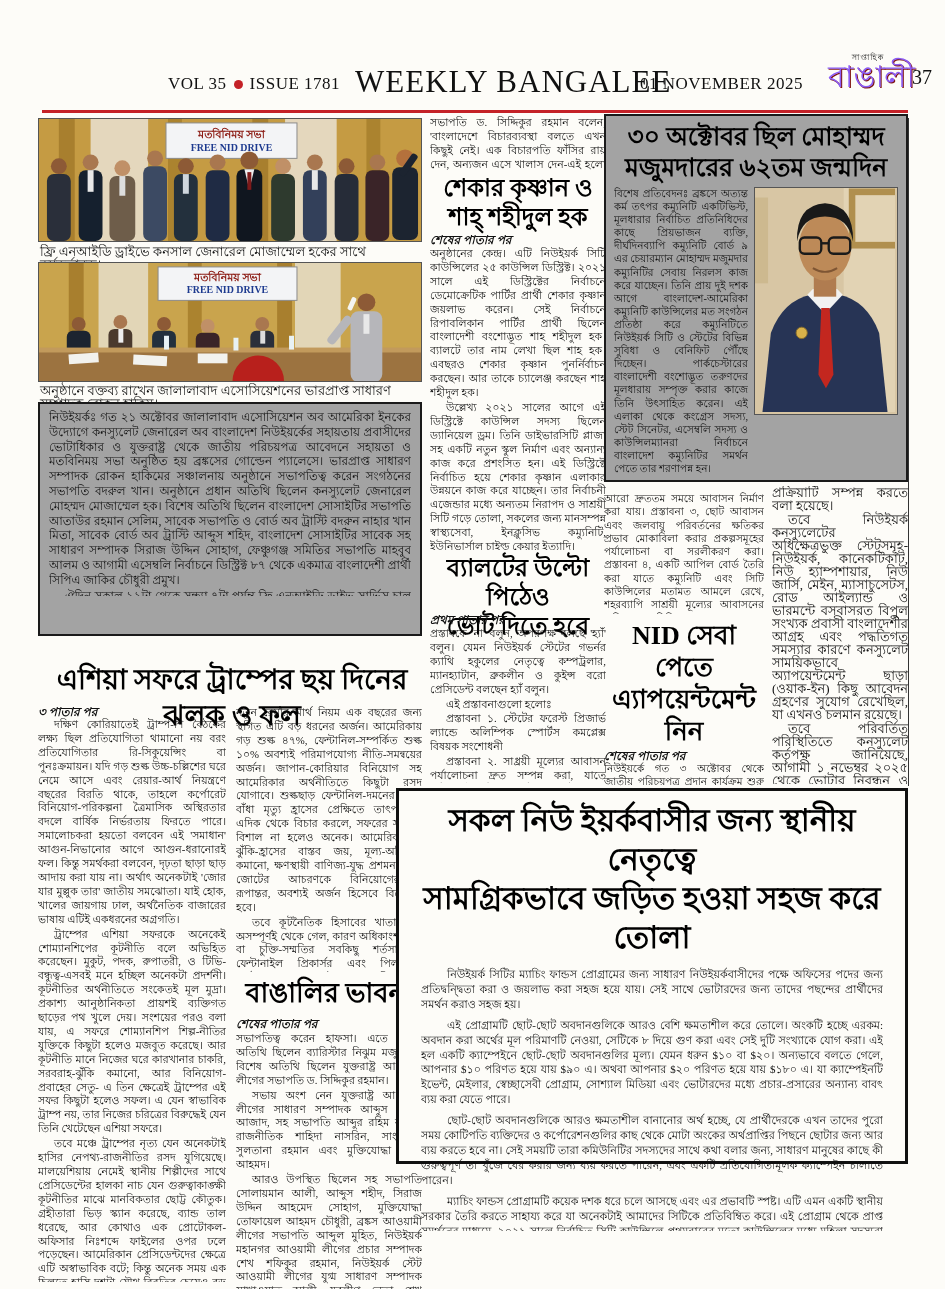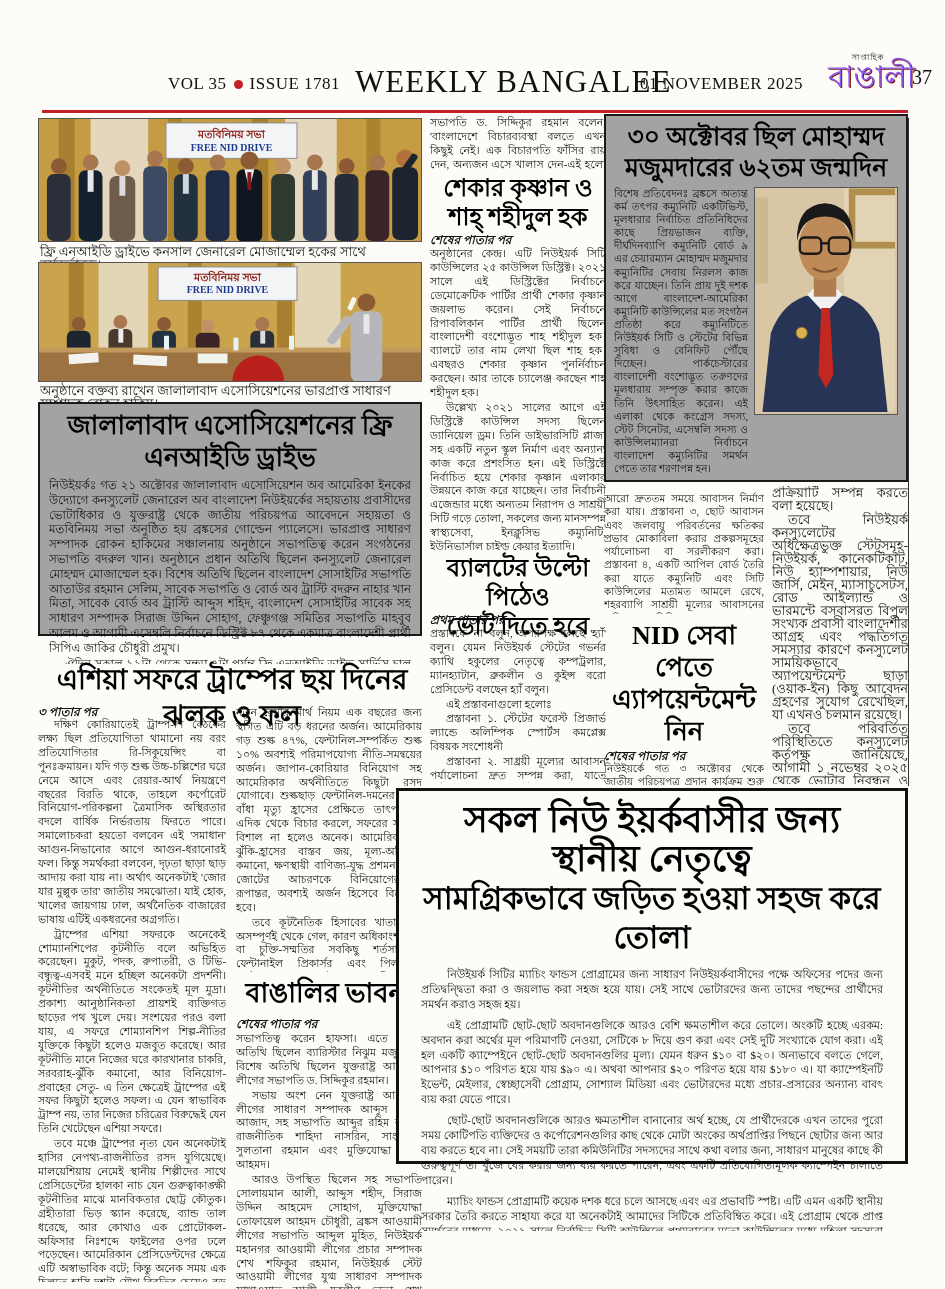--- a/index.html
+++ b/index.html
@@ -170,21 +170,20 @@
           <rect x="-16" y="9" width="32" height="72" rx="8" fill="#b6b6ba"></rect>
         <rect x="-20" y="12" width="9" height="34" rx="4" fill="#b6b6ba" transform="rotate(38 -20 12)"></rect>
         <rect x="-14" y="-6" width="5" height="14" rx="2" fill="#f4f4f0" transform="rotate(24 -14 -6)"></rect>
         <rect x="-3" y="12" width="6" height="20" fill="#e8e8e8"></rect>
       </g>
     </svg>
   </div>
   <div class="abs caption" style="left:40px;top:360px;width:382px;">অনুষ্ঠানে বক্তব্য রাখেন জালালাবাদ এসোসিয়েশনের ভারপ্রাপ্ত সাধারণ সম্পাদক রোকন হাকিম।</div>
 
   <div class="abs cream-box" style="left:38px;top:378px;width:384px;height:234px;padding:6px 9px;">
-    <div class="hl" style="font-size:26px;line-height:32px;margin-bottom:4px;">জালালাবাদ এসোসিয়েশনের ফ্রি এনআইডি ড্রাইভ</div>
     <div class="bt" style="font-size:11.8px;line-height:14.8px;height:186px;">
       <p class="noind">নিউইয়র্কঃ গত ২১ অক্টোবর জালালাবাদ এসোসিয়েশন অব আমেরিকা ইনকের উদ্যোগে কনস্যুলেট জেনারেল অব বাংলাদেশ নিউইয়র্কের সহায়তায় প্রবাসীদের ভোটাধিকার ও যুক্তরাষ্ট্র থেকে জাতীয় পরিচয়পত্র আবেদনে সহায়তা ও মতবিনিময় সভা অনুষ্ঠিত হয় ব্রঙ্কসের গোল্ডেন প্যালেসে। ভারপ্রাপ্ত সাধারণ সম্পাদক রোকন হাকিমের সঞ্চালনায় অনুষ্ঠানে সভাপতিত্ব করেন সংগঠনের সভাপতি বদরুল খান। অনুষ্ঠানে প্রধান অতিথি ছিলেন কনস্যুলেট জেনারেল মোহম্মদ মোজাম্মেল হক। বিশেষ অতিথি ছিলেন বাংলাদেশ সোসাইটির সভাপতি আতাউর রহমান সেলিম, সাবেক সভাপতি ও বোর্ড অব ট্রাস্টি বদরুন নাহার খান মিতা, সাবেক বোর্ড অব ট্রাস্টি আব্দুস শহিদ, বাংলাদেশ সোসাইটির সাবেক সহ সাধারণ সম্পাদক সিরাজ উদ্দিন সোহাগ, ফেঞ্চুগঞ্জ সমিতির সভাপতি মাহবুব আলম ও আগামী এসেম্বলি নির্বাচনে ডিস্ট্রিক্ট ৮৭ থেকে একমাত্র বাংলাদেশী প্রার্থী সিপিএ জাকির চৌধুরী প্রমুখ।</p>
       <p>ঐদিন সকাল ১১টা থেকে সন্ধ্যা ৭টা পর্যন্ত ফ্রি এনআইডি ড্রাইভ সার্ভিস চালু ছিলো। এতে শত শত জালালাবাদবাসী সহ ব্রঙ্কসের প্রবাসী বাংলাদেশী আবেদন সহায়তা গ্রহণ করেন। এসময় উপস্থিত ছিলেন জালালাবাদ এসোসিয়েশন অব আমেরিকা ইনকের সহ সভাপতি শামীম আহমেদ, সহ সভাপতি লোকমান হোসেন লুকু, সহ সভাপতি মোঃ শফিউদ্দিন তালুকদার, আইন ও আন্তর্জাতিক সম্পাদক বোরহান উদ্দিন ও সদস্য হুমায়ুন কবির সোহেল প্রমুখ।</p>
 
     </div>
   </div>
 
   <div class="abs hl-left" style="left:40px;top:638px;width:384px;font-size:28px;line-height:36px;text-align:center;">এশিয়া সফরে ট্রাম্পের ছয় দিনের ঝলক ও ফল</div>
   <div class="abs" style="left:38px;top:682px;width:188px;height:580px;">
     <div class="cont-label">৩ পাতার পর</div>
@@ -278,21 +277,21 @@
   </div>
 
   <div class="abs bt" style="left:772px;top:462px;width:136px;height:298px;font-size:13px;line-height:13px;">
     <p class="noind">প্রক্রিয়াটি সম্পন্ন করতে বলা হয়েছে।</p>
     <p>তবে নিউইয়র্ক কনস্যুলেটের অধিক্ষেত্রভুক্ত স্টেটসমূহ-নিউইয়র্ক, কানেকটিকাট, নিউ হ্যাম্পশায়ার, নিউ জার্সি, মেইন, ম্যাসাচুসেটস, রোড আইল্যান্ড ও ভারমন্টে বসবাসরত বিপুল সংখ্যক প্রবাসী বাংলাদেশীর আগ্রহ এবং পদ্ধতিগত সমস্যার কারণে কনস্যুলেট সাময়িকভাবে অ্যাপয়েন্টমেন্ট ছাড়া (ওয়াক-ইন) কিছু আবেদন গ্রহণের সুযোগ রেখেছিল, যা এখনও চলমান রয়েছে।</p>
     <p>তবে পরিবর্তিত পরিস্থিতিতে কনস্যুলেট কর্তৃপক্ষ জানিয়েছে, আগামী ১ নভেম্বর ২০২৫ থেকে ভোটার নিবন্ধন ও জাতীয় পরিচয়পত্রের আবেদন করতে হলে অনলাইন অ্যাপয়েন্টমেন্ট নেওয়া বাধ্যতামূলক। অ্যাপয়েন্টমেন্ট ছাড়া আগত (ওয়াক-ইন) আবেদনকারীদের কাছ থেকে কোনো আবেদনপত্র গ্রহণ করা হবে না।</p>
 
   </div>
 
   <div class="abs white-box" style="left:396px;top:764px;width:512px;height:376px;padding:10px 22px;">
-    <div class="hl" style="font-size:36px;line-height:39px;">সকল নিউ ইয়র্কবাসীর জন্য স্থানীয় নেতৃত্বে</div>
+    <div class="hl" style="font-size:31px;line-height:39px;">সকল নিউ ইয়র্কবাসীর জন্য স্থানীয় নেতৃত্বে</div>
     <div class="hl" style="font-size:31px;line-height:39px;margin-bottom:10px;">সামগ্রিকভাবে জড়িত হওয়া সহজ করে তোলা</div>
     <div class="bt" style="font-size:11px;line-height:14.9px;height:264px;">
       <p style="text-indent:26px;margin-bottom:6px;">নিউইয়র্ক সিটির ম্যাচিং ফান্ডস প্রোগ্রামের জন্য সাধারণ নিউইয়র্কবাসীদের পক্ষে অফিসের পদের জন্য প্রতিদ্বন্দ্বিতা করা ও জয়লাভ করা সহজ হয়ে যায়। সেই সাথে ভোটারদের জন্য তাদের পছন্দের প্রার্থীদের সমর্থন করাও সহজ হয়।</p>
       <p style="text-indent:26px;margin-bottom:6px;">এই প্রোগ্রামটি ছোট-ছোট অবদানগুলিকে আরও বেশি ক্ষমতাশীল করে তোলে। অংকটি হচ্ছে এরকম: অবদান করা অর্থের মূল পরিমাণটি নেওয়া, সেটিকে ৮ দিয়ে গুণ করা এবং সেই দুটি সংখ্যাকে যোগ করা। এই হল একটি ক্যাম্পেইনে ছোট-ছোট অবদানগুলির মূল্য। যেমন ধরুন $১০ বা $২০। অন্যভাবে বলতে গেলে, আপনার $১০ পরিণত হয়ে যায় $৯০ এ। অথবা আপনার $২০ পরিণত হয়ে যায় $১৮০ এ। যা ক্যাম্পেইনটি ইভেন্ট, মেইলার, স্বেচ্ছাসেবী প্রোগ্রাম, সোশ্যাল মিডিয়া এবং ভোটারদের মধ্যে প্রচার-প্রসারের অন্যান্য বাবৎ ব্যয় করা যেতে পারে।</p>
       <p style="text-indent:26px;margin-bottom:6px;">ছোট-ছোট অবদানগুলিকে আরও ক্ষমতাশীল বানানোর অর্থ হচ্ছে, যে প্রার্থীদেরকে এখন তাদের পুরো সময় কোটিপতি ব্যক্তিদের ও কর্পোরেশনগুলির কাছ থেকে মোটা অংকের অর্থপ্রাপ্তির পিছনে ছোটার জন্য আর ব্যয় করতে হবে না। সেই সময়টি তারা কমিউনিটির সদস্যদের সাথে কথা বলার জন্য, সাধারণ মানুষের কাছে কী গুরুত্বপূর্ণ তা খুঁজে বের করার জন্য ব্যয় করতে পারেন, এবং একটি প্রতিযোগিতামূলক ক্যাম্পেইন চালাতে পারেন।</p>
       <p style="text-indent:26px;margin-bottom:6px;">ম্যাচিং ফান্ডস প্রোগ্রামটি কয়েক দশক ধরে চলে আসছে এবং এর প্রভাবটি স্পষ্ট। এটি এমন একটি স্থানীয় সরকার তৈরি করতে সাহায্য করে যা অনেকটাই আমাদের সিটিকে প্রতিবিম্বিত করে। এই প্রোগ্রাম থেকে প্রাপ্ত সমর্থনের মাধ্যমে, ২০২১ সালে নির্বাচিত সিটি কাউন্সিলে প্রথমবারের মতো কাউন্সিলের মধ্যে মহিলা সদস্যরা সংখ্যাগরিষ্ঠ হিসাবে ছিলেন, এবং অশ্বেতাঙ্গ লোকেরা, যারা হলেন নিউইয়র্কবাসী জনসংখ্যার প্রায় ৭০ শতাংশ তারা কাউন্সিলে তাদের প্রতিনিধিত্ব ৫১ শতাংশ থেকে ৬৭ শতাংশে উন্নীত করেছিলেন।</p>
 
     </div>
   </div>
 

